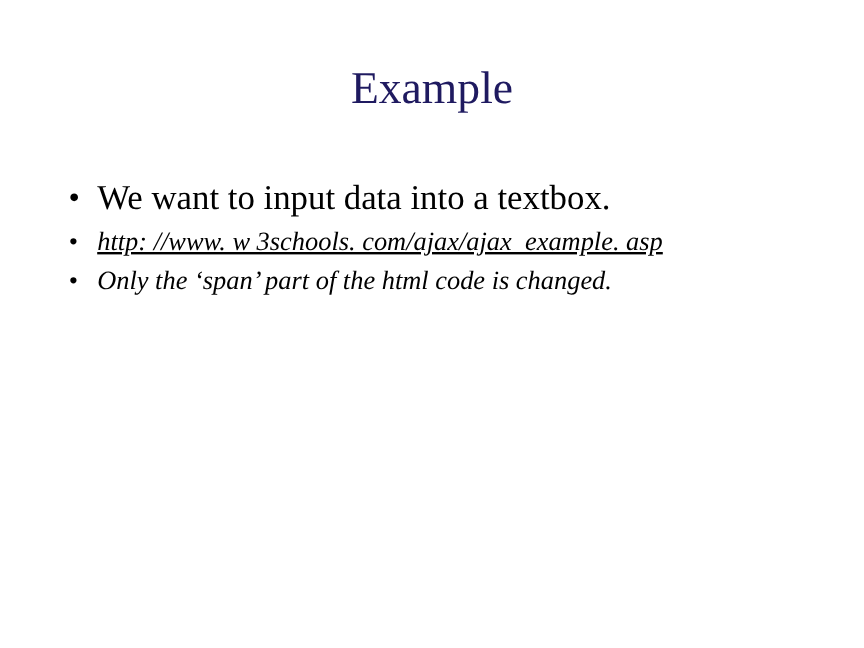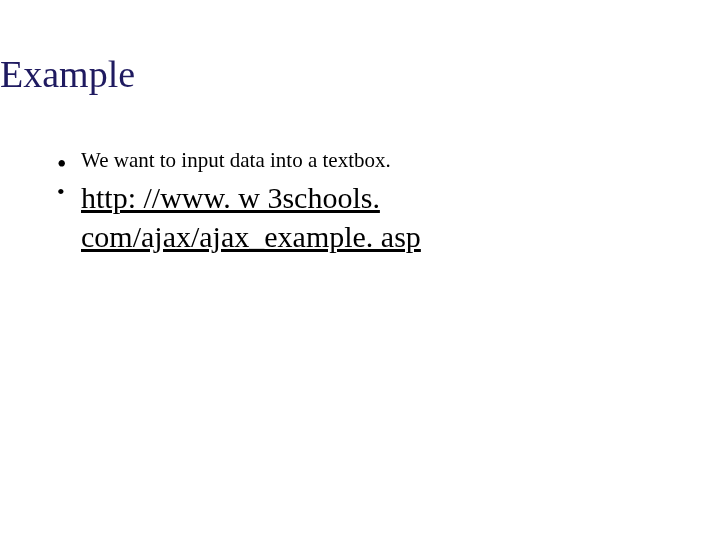--- a/index.html
+++ b/index.html
@@ -15,21 +15,21 @@
     width: 720px;
     height: 540px;
     position: relative;
     box-sizing: border-box;
   }
   .title {
     position: absolute;
     top: 52px;
     left: 0;
     right: 0;
-    text-align: left;
+    text-align: center;
     font-size: 38px;
     color: #1f1a60;
     font-weight: normal;
   }
   .body {
     position: absolute;
     top: 148px;
     left: 55px;
     right: 55px;
     color: #000000;
@@ -44,43 +44,45 @@
     padding-left: 26px;
     margin-bottom: 4px;
   }
   ul.primary > li::before {
     content: "•";
     position: absolute;
     left: 2px;
     top: 0;
   }
   li.large {
-    font-size: 21px;
+    font-size: 29px;
     line-height: 1.22;
   }
   li.large::before {
     font-size: 27px;
     line-height: 1.22;
   }
   li.small {
-    font-size: 30px;
+    font-size: 22px;
     line-height: 1.3;
+    font-style: italic;
   }
   li.small::before {
     font-size: 22px;
     line-height: 1.3;
   }
   .link {
     text-decoration: underline;
   }
 </style>
 </head>
 <body>
 
 <div class="slide">
   <div class="title">Example</div>
   <div class="body">
     <ul class="primary">
       <li class="large">We want to input data into a textbox.</li>
       <li class="small"><span class="link">http: //www. w 3schools. com/ajax/ajax_example. asp</span></li>
+      <li class="small">Only the ‘span’ part of the html code is changed.</li>
     </ul>
   </div>
 </div>
 
 </body></html>

